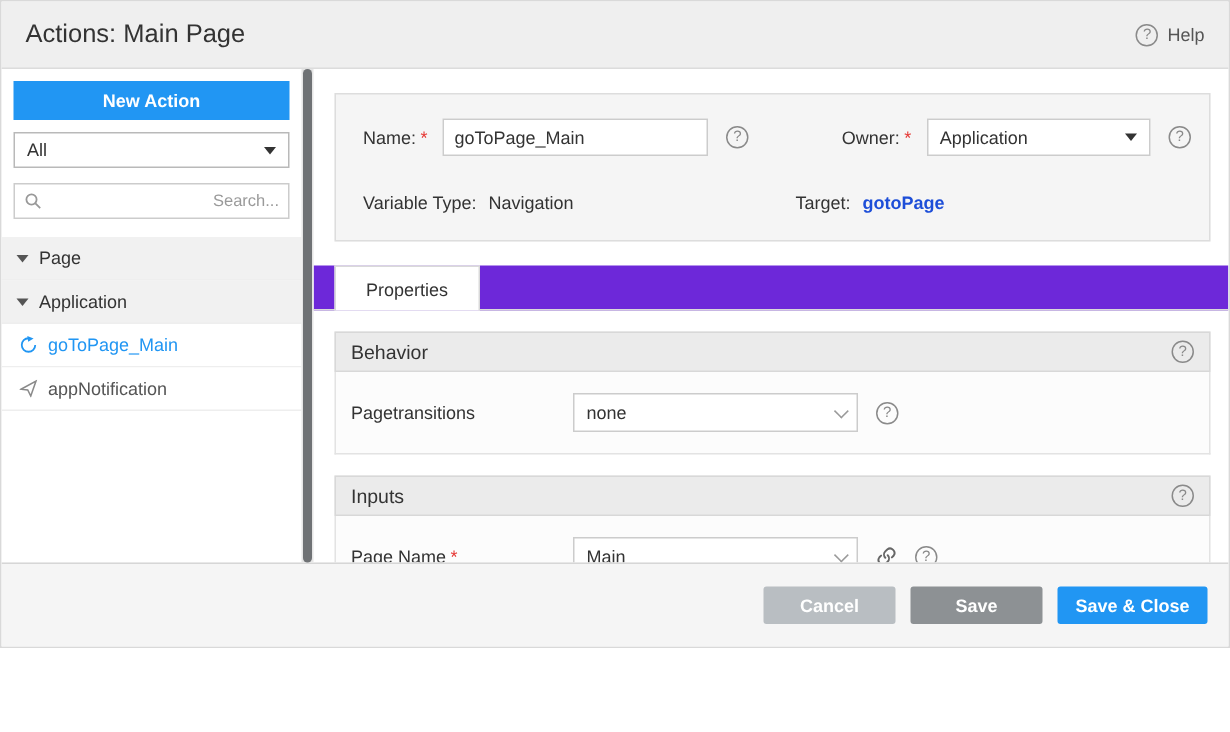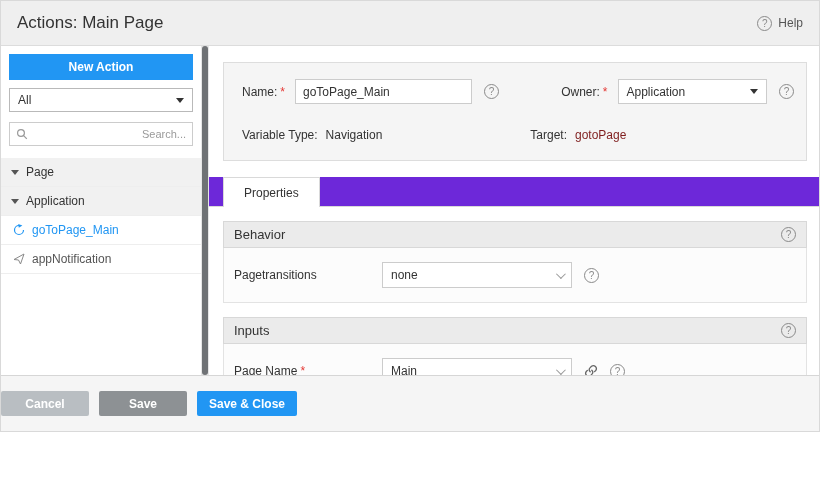--- a/index.html
+++ b/index.html
@@ -46,38 +46,38 @@
   .frow { display:flex; align-items:center; padding:0 12px 0 18px; font-size:12px; }
   .frow label { color:#333; }
   .req { color:#e53935; margin-left:3px; }
   .text-input { width:190px; height:25px; border:1px solid #ccc; padding:0 7px; font-size:12px; font-family:"Liberation Sans",sans-serif; color:#333; margin-left:10px; background:#fff; }
   .owner-label { margin-left:62px; }
   .owner-select { width:160px; height:25px; margin-left:10px; border:1px solid #ccc; background:#fff; display:flex; align-items:center; justify-content:space-between; padding:0 8px; font-size:12px; cursor:pointer; }
   .ml12 { margin-left:12px; }
   .row2 { margin-top:24px;align-items:center; }
   .vt-value { margin-left:8px; color:#333; }
   .target-label { margin-left:148px; }
-  .target-value { margin-left:8px; font-weight:400; color:#7f1d1d; }
+  .target-value { margin-left:8px; font-weight:700; color:#1d4ed8; }
 
   
   .tabbar { margin-top:16px; background:#6d28d9; border-bottom:1px solid #d9d9d9; height:30px; display:flex; align-items:flex-end; padding-left:14px; flex:0 0 auto; }
   .tab { height:30px; background:#fff; border:1px solid #d9d9d9; border-bottom:none; margin-bottom:-1px; padding:0 20px; display:flex; align-items:center; font-size:12px; color:#333; cursor:pointer; }
 
   
   .section { margin:14px 12px 0 14px; }
   .section-header { background:#ebebeb; border:1px solid #d8d8d8; height:27px; display:flex; align-items:center; justify-content:space-between; padding:0 10px 0 10px; font-size:13px; color:#333; }
   .section-body { border:1px solid #e3e3e3; border-top:none; background:#fcfcfc; padding:14px 0 14px 10px; }
   .field-row { display:flex; align-items:center; font-size:12px; }
   .field-label { width:148px; color:#333; }
   .dropdown { width:190px; height:26px; background:#fff; border:1px solid #ccc; display:flex; align-items:center; justify-content:space-between; padding:0 8px; font-size:12px; color:#333; cursor:pointer; }
   .chev { width:7px; height:7px; border-right:1.5px solid #9a9a9a; border-bottom:1.5px solid #9a9a9a; transform:rotate(45deg) translateY(-2px); }
   .icon-btn { margin-left:12px; display:inline-flex; align-items:center; cursor:pointer; }
 
   
-  .footer { height:56px; flex:0 0 auto; background:#f5f5f5; border-top:1px solid #d6d6d6; display:flex; align-items:center; gap:10px; padding-right:14px; }
+  .footer { height:56px; flex:0 0 auto; background:#f5f5f5; border-top:1px solid #d6d6d6; display:flex; align-items:center; justify-content:flex-end; gap:10px; padding-right:14px; }
   .btn { height:25px; min-width:88px; border:none; border-radius:2px; color:#fff; font-size:12px; font-weight:600; font-family:"Liberation Sans",sans-serif; cursor:pointer; padding:0 12px; }
   .btn-cancel { background:#b9bec2; }
   .btn-save { background:#8d9194; }
   .btn-save-close { background:#2196f3; min-width:94px; }
 </style>
 </head>
 <body>
 
 <div class="app">
 

